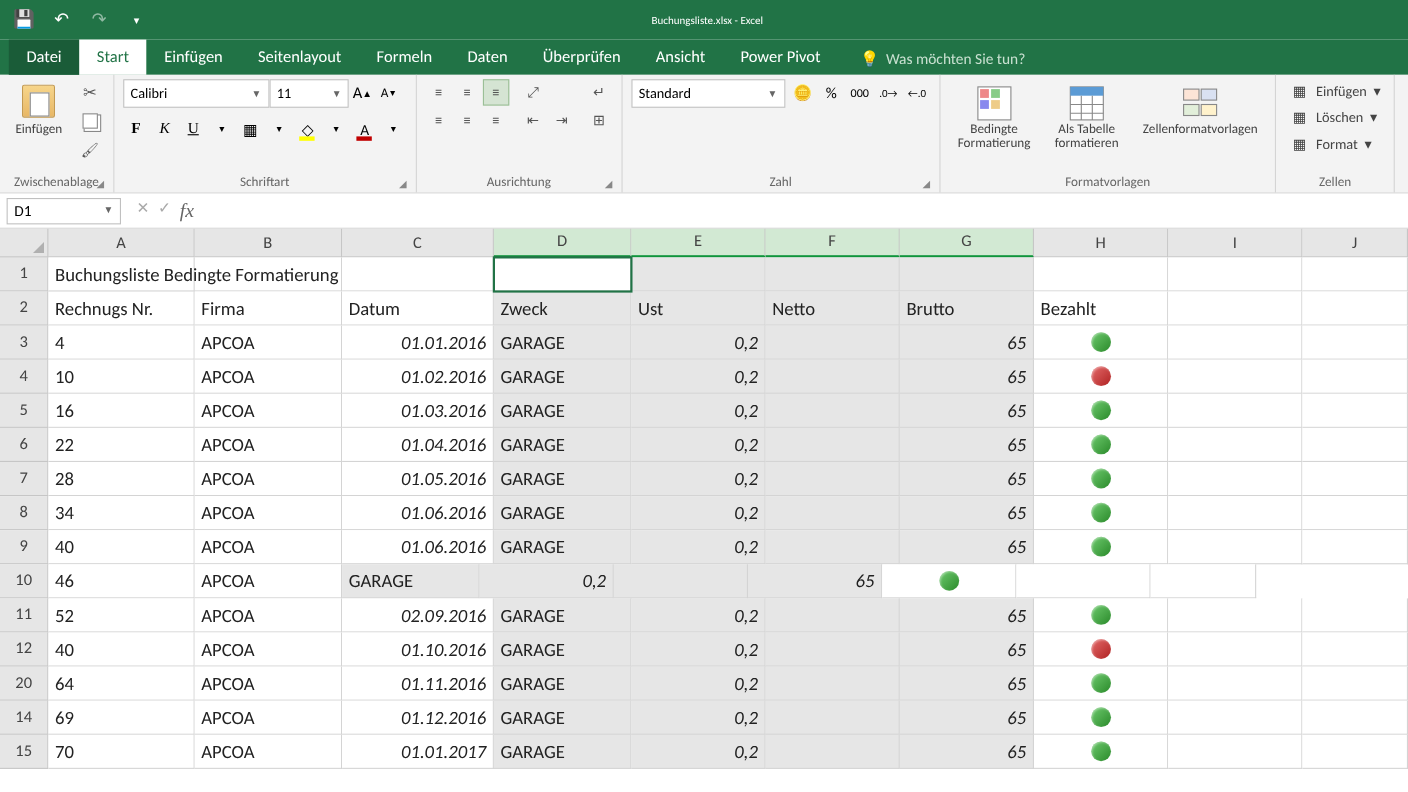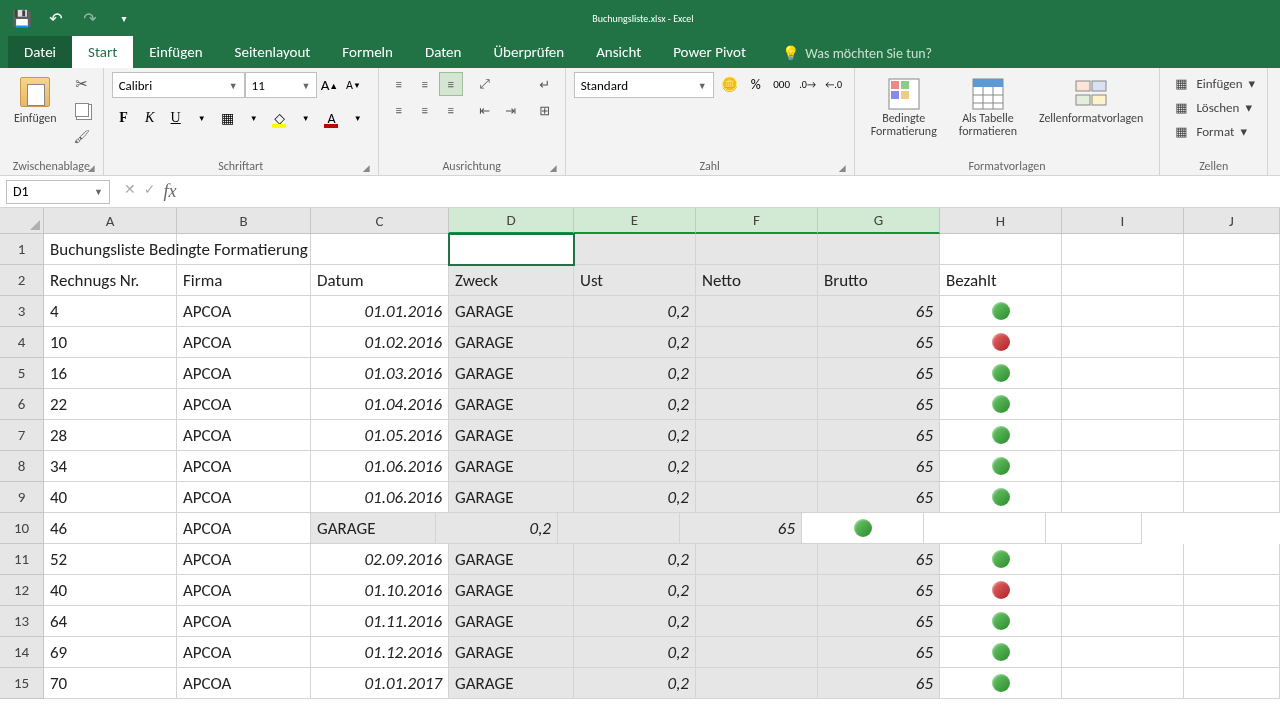--- a/index.html
+++ b/index.html
@@ -522,21 +522,21 @@
         <div class="cell cE num sel-range">0,2</div>
         <div class="cell cF num sel-range"></div>
         <div class="cell cG num sel-range">65</div>
         <div class="cell cH " style="justify-content: center;">
           <span class="dot red"></span>
         </div>
         <div class="cell cI "></div>
         <div class="cell cJ "></div>
       </div>
       <div class="row">
-        <div class="rh">13</div>
+        <div class="rh">20</div>
         <div class="cell cA ">64</div>
         <div class="cell cB ">APCOA</div>
         <div class="cell cC num ">01.11.2016</div>
         <div class="cell cD sel-range">GARAGE</div>
         <div class="cell cE num sel-range">0,2</div>
         <div class="cell cF num sel-range"></div>
         <div class="cell cG num sel-range">65</div>
         <div class="cell cH " style="justify-content: center;">
           <span class="dot"></span>
         </div>

